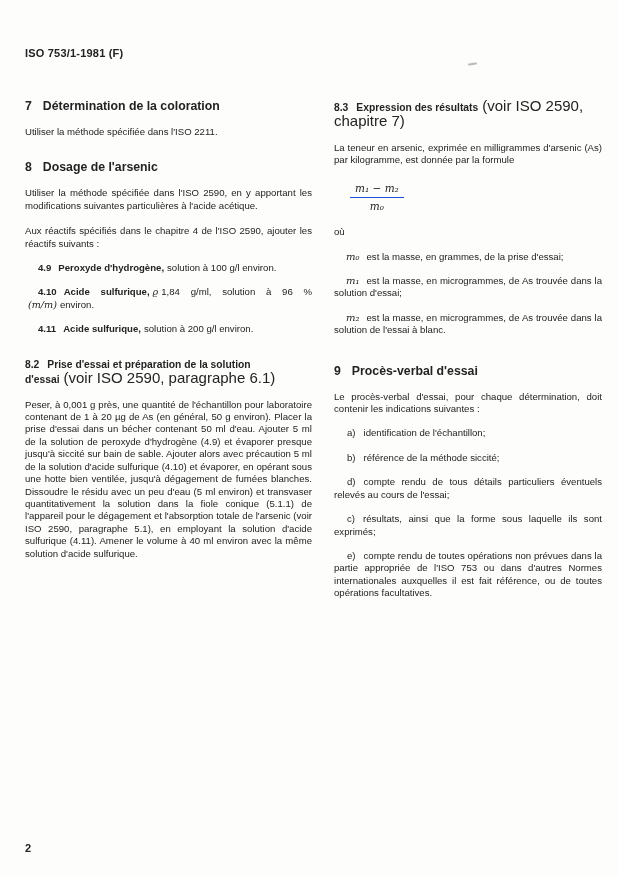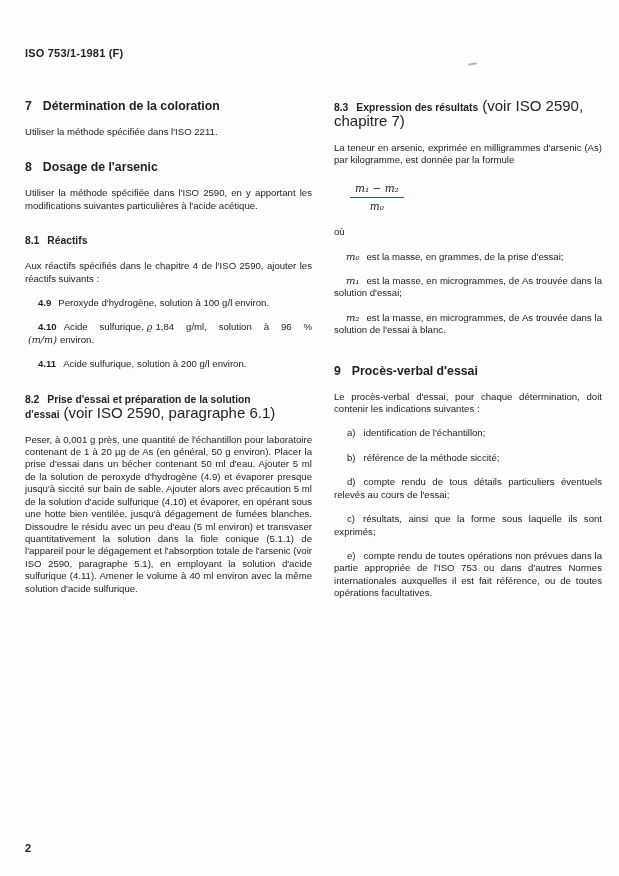--- a/index.html
+++ b/index.html
@@ -22,21 +22,21 @@
   p{margin:0;}
   .h-main{font-size:12.3px;line-height:14px;font-weight:bold;text-align:left;}
   .h-main .sec-num{margin-right:11px;}
   .h-sub{font-size:10.3px;line-height:13px;font-weight:bold;text-align:left;}
   .h-sub .sec-num{margin-right:8px;}
   .h-suffix{font-weight:normal;font-size:15px;margin-left:4px;}
   .mt-sec{margin-top:22px;}
   .para{margin-top:13px;}
   .reagent{margin-top:12px;text-indent:13px;}
   .r-num{font-weight:bold;margin-right:7px;}
-  .r-name{font-weight:normal;}
+  .r-name{font-weight:bold;}
   .sp{margin-left:3px;}
   .serif-it{font-family:"DejaVu Serif",serif;font-style:italic;}
   .formula{margin:15px 0 0 16px;text-align:left;}
   .frac{display:inline-block;text-align:center;font-family:"DejaVu Serif",serif;
         font-style:italic;font-size:10.5px;line-height:12px;}
   .frac-num{padding:0 5px 3px 5px;border-bottom:1px solid #1d4ed8;}
   .frac-den{padding-top:2px;}
   .where{margin-top:13px;text-align:left;}
   .def{margin-top:12px;text-indent:12px;}
   .d-var{font-family:"DejaVu Serif",serif;font-style:italic;font-size:10px;margin-right:7px;}
@@ -53,21 +53,20 @@
 <div class="scan-artifact"></div>
 
 <div class="col col-left">
 
   <p class="h-main"><span class="sec-num">7</span><span>Détermination de la coloration</span></p>
   <p class="para">Utiliser la méthode spécifiée dans l'ISO 2211.</p>
 
   <p class="h-main mt-sec"><span class="sec-num">8</span><span>Dosage de l'arsenic</span></p>
   <p class="para">Utiliser la méthode spécifiée dans l'ISO 2590, en y apportant les modifications suivantes particulières à l'acide acétique.</p>
 
-  <p class="h-sub mt-sec"><span class="sec-num">8.1</span><span>Réactifs</span></p>
   <p class="para">Aux réactifs spécifiés dans le chapitre 4 de l'ISO 2590, ajouter les réactifs suivants :</p>
 
   <p class="reagent"><span class="r-num">4.9</span><span class="r-name">Peroxyde d'hydrogène,</span><span class="sp">solution à 100 g/l environ.</span></p>
 
   <p class="reagent"><span class="r-num">4.10</span><span class="r-name">Acide sulfurique,</span><span class="sp serif-it">ϱ</span><span class="sp">1,84 g/ml, solution à 96 %</span><span class="sp serif-it">(m/m)</span><span class="sp">environ.</span></p>
 
   <p class="reagent"><span class="r-num">4.11</span><span class="r-name">Acide sulfurique,</span><span class="sp">solution à 200 g/l environ.</span></p>
 
   <p class="h-sub mt-sec"><span class="sec-num">8.2</span><span>Prise d'essai et préparation de la solution d'essai</span><span class="h-suffix">(voir ISO 2590, paragraphe 6.1)</span></p>
   <p class="para">Peser, à 0,001 g près, une quantité de l'échantillon pour laboratoire contenant de 1 à 20 µg de As (en général, 50 g environ). Placer la prise d'essai dans un bécher contenant 50 ml d'eau. Ajouter 5 ml de la solution de peroxyde d'hydrogène (4.9) et évaporer presque jusqu'à siccité sur bain de sable. Ajouter alors avec précaution 5 ml de la solution d'acide sulfurique (4.10) et évaporer, en opérant sous une hotte bien ventilée, jusqu'à dégagement de fumées blanches. Dissoudre le résidu avec un peu d'eau (5 ml environ) et transvaser quantitativement la solution dans la fiole conique (5.1.1) de l'appareil pour le dégagement et l'absorption totale de l'arsenic (voir ISO 2590, paragraphe 5.1), en employant la solution d'acide sulfurique (4.11). Amener le volume à 40 ml environ avec la même solution d'acide sulfurique.</p>

